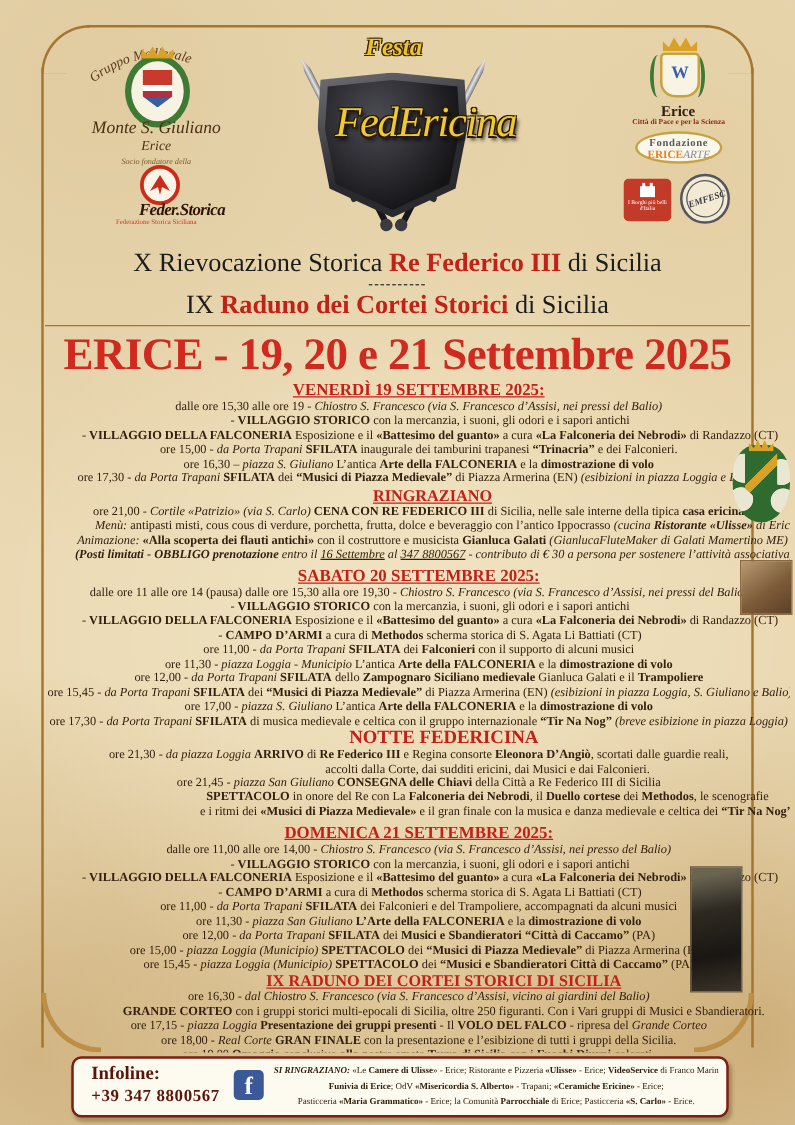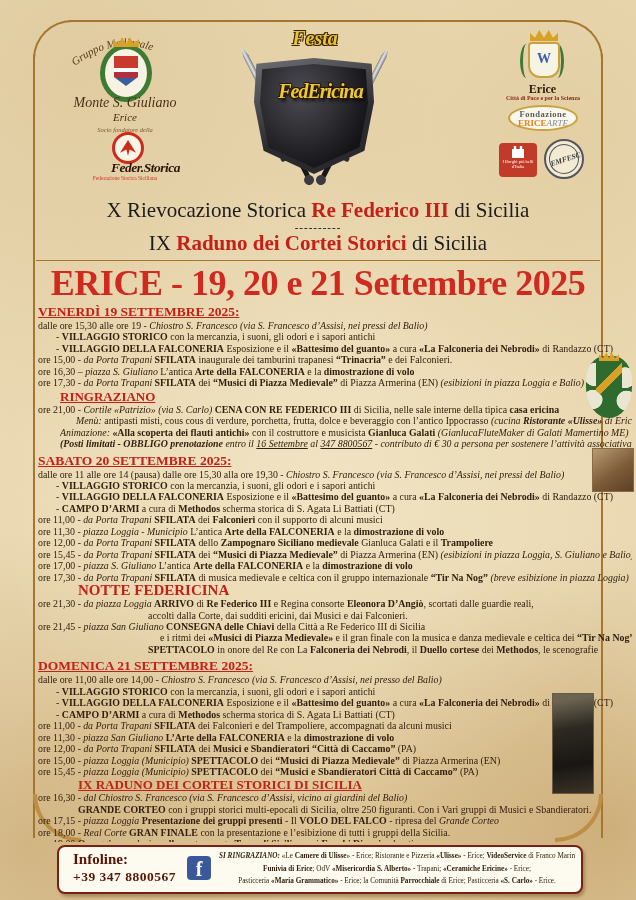--- a/index.html
+++ b/index.html
@@ -42,21 +42,21 @@
   #festa{position:absolute;left:240px;top:27px;width:150px;text-align:center;font-size:20px;font-weight:bold;font-style:italic;color:#e8c433;text-shadow:1px 1px 0 #3c2403,-1px -1px 0 #3c2403,1px -1px 0 #3c2403,-1px 1px 0 #3c2403;}
   .sword{position:absolute;width:8px;height:170px;z-index:1;}
   .sword .blade{position:absolute;left:1px;top:0;width:6px;height:118px;background:linear-gradient(90deg,#7c7c80,#e4e4e6 45%,#707074);clip-path:polygon(50% 0,100% 9%,100% 100%,0 100%,0 9%);}
   .sword .guard{position:absolute;left:-12px;top:116px;width:32px;height:5px;background:#2c2c30;border-radius:2px;}
   .sword .grip{position:absolute;left:1.5px;top:121px;width:5px;height:24px;background:#17171a;}
   .sword .pommel{position:absolute;left:-1px;top:144px;width:10px;height:10px;border-radius:50%;background:#3a3a40;}
   #sword-l{left:276px;top:38px;transform:rotate(-27deg);}
   #sword-r{left:346px;top:38px;transform:rotate(27deg);}
   #shield{position:absolute;left:254px;top:58px;width:120px;height:116px;z-index:2;background:linear-gradient(160deg,#6e6e74,#2a2a2e 60%);clip-path:polygon(50% 100%,8% 80%,0 38%,2% 5%,50% 0,98% 5%,100% 38%,92% 80%);}
   #shield .core{position:absolute;left:6px;top:6px;right:6px;bottom:6px;background:radial-gradient(ellipse at 38% 28%,#4b4b52,#141417 75%);clip-path:polygon(50% 100%,8% 80%,0 38%,2% 5%,50% 0,98% 5%,100% 38%,92% 80%);}
-  #fedeericina{position:absolute;left:228px;top:80px;width:185px;text-align:center;z-index:3;font-size:20px;font-weight:bold;font-style:italic;letter-spacing:-1px;color:#ecca36;text-shadow:1px 1px 0 #2a1800,-1px -1px 0 #2a1800,1px -1px 0 #2a1800,-1px 1px 0 #2a1800,2px 3px 3px rgba(0,0,0,.8);}
+  #fedeericina{position:absolute;left:228px;top:80px;width:185px;text-align:right;z-index:3;font-size:34px;font-weight:normal;font-style:italic;letter-spacing:-1px;color:#ecca36;text-shadow:1px 1px 0 #2a1800,-1px -1px 0 #2a1800,1px -1px 0 #2a1800,-1px 1px 0 #2a1800,2px 3px 3px rgba(0,0,0,.8);}
   
   .ecrest{position:absolute;left:520px;top:30px;width:44px;height:50px;}
   .ecrest .sh{position:absolute;left:8px;top:12px;width:28px;height:32px;background:#f8f4e4;border:2px solid #c9a23f;border-radius:4px 4px 12px 12px;color:#3a5fb0;font-weight:bold;font-size:14px;text-align:center;line-height:30px;}
   .ecrest .cr{position:absolute;left:10px;top:0;width:28px;height:11px;background:#d9a227;clip-path:polygon(0 100%,0 25%,18% 70%,33% 0,50% 70%,67% 0,82% 70%,100% 25%,100% 100%);}
   .ecrest .lf-l,.ecrest .lf-r{position:absolute;top:14px;width:10px;height:34px;border-left:3px solid #3e7a33;border-radius:50%;}
   .ecrest .lf-l{left:0;}
   .ecrest .lf-r{right:0;border-left:none;border-right:3px solid #3e7a33;}
   #erice-name{position:absolute;left:495px;top:82px;width:95px;text-align:center;font-weight:bold;font-size:12px;color:#33200e;}
   #erice-motto{position:absolute;left:488px;top:95px;width:110px;text-align:center;font-weight:bold;font-size:6px;color:#8a2a1a;}
   #fond-oval{position:absolute;left:508px;top:105px;width:70px;height:26px;border:2px solid #c9a23f;border-radius:50%;background:#faf7ec;text-align:center;line-height:1;padding-top:3px;box-sizing:border-box;}
@@ -72,21 +72,21 @@
 
   
   #title1{position:absolute;left:36px;top:198px;width:564px;text-align:center;font-size:21px;color:#1c1c1c;}
   #title-dashes{position:absolute;left:36px;top:221px;width:564px;text-align:center;font-size:11px;font-weight:bold;color:#222;letter-spacing:1px;}
   #title2{position:absolute;left:36px;top:231px;width:564px;text-align:center;font-size:21px;color:#1c1c1c;}
   .red-b{color:#c32017;font-weight:bold;}
   #title-rule{position:absolute;left:36px;top:260px;width:564px;border-top:1.5px solid #a5762f;}
   #big-title{position:absolute;left:10px;top:262px;width:616px;text-align:center;font-size:36px;font-weight:bold;color:#d02a20;letter-spacing:-.5px;}
 
   
-  #schedule{position:absolute;left:38px;top:304px;width:594px;height:538px;overflow:hidden;z-index:1;font-size:9.9px;line-height:11.45px;color:#34200f;}
+  #schedule{position:absolute;left:38px;top:304px;width:594px;height:538px;overflow:hidden;z-index:1;font-size:9.9px;line-height:11.45px;color:#34200f;text-align:center;}
   .day{margin-bottom:3px;}
   .day-header{font-size:13.5px;font-weight:bold;color:#c32017;text-decoration:underline;line-height:15px;margin-bottom:1px;}
   .subheader{font-size:13px;font-weight:bold;color:#c32017;line-height:15px;}
   .subheader.u{text-decoration:underline;}
   .line{white-space:nowrap;overflow:hidden;}
   .s-b{font-weight:bold;}
   .s-i{font-style:italic;}
   .s-u{text-decoration:underline;}
 
   
@@ -207,22 +207,22 @@
         <div class="line"><span>ore 11,00 - </span><span class="s-i">da Porta Trapani</span><span> </span><span class="s-b">SFILATA</span><span> dei </span><span class="s-b">Falconieri</span><span> con il supporto di alcuni musici</span></div>
         <div class="line"><span>ore 11,30 - </span><span class="s-i">piazza Loggia - Municipio</span><span> L’antica </span><span class="s-b">Arte della FALCONERIA</span><span> e la </span><span class="s-b">dimostrazione di volo</span></div>
         <div class="line"><span>ore 12,00 - </span><span class="s-i">da Porta Trapani</span><span> </span><span class="s-b">SFILATA</span><span> dello </span><span class="s-b">Zampognaro Siciliano medievale</span><span> Gianluca Galati e il </span><span class="s-b">Trampoliere</span></div>
         <div class="line"><span>ore 15,45 - </span><span class="s-i">da Porta Trapani</span><span> </span><span class="s-b">SFILATA</span><span> dei </span><span class="s-b">“Musici di Piazza Medievale”</span><span> di Piazza Armerina (EN) </span><span class="s-i">(esibizioni in piazza Loggia, S. Giuliano e Balio)</span></div>
         <div class="line"><span>ore 17,00 - </span><span class="s-i">piazza S. Giuliano</span><span> L’antica </span><span class="s-b">Arte della FALCONERIA</span><span> e la </span><span class="s-b">dimostrazione di volo</span></div>
         <div class="line"><span>ore 17,30 - </span><span class="s-i">da Porta Trapani</span><span> </span><span class="s-b">SFILATA</span><span> di musica medievale e celtica con il gruppo internazionale </span><span class="s-b">“Tir Na Nog”</span><span> </span><span class="s-i">(breve esibizione in piazza Loggia)</span></div>
         <div class="subheader" style="font-size: 15px; margin-left: 40px;">NOTTE FEDERICINA</div>
         <div class="line"><span>ore 21,30 - </span><span class="s-i">da piazza Loggia</span><span> </span><span class="s-b">ARRIVO</span><span> di </span><span class="s-b">Re Federico III</span><span> e Regina consorte </span><span class="s-b">Eleonora D’Angiò</span><span>, scortati dalle guardie reali,</span></div>
         <div class="line" style="margin-left: 110px;"><span>accolti dalla Corte, dai sudditi ericini, dai Musici e dai Falconieri.</span></div>
         <div class="line"><span>ore 21,45 - </span><span class="s-i">piazza San Giuliano</span><span> </span><span class="s-b">CONSEGNA delle Chiavi</span><span> della Città a Re Federico III di Sicilia</span></div>
+        <div class="line" style="margin-left: 110px;"><span class="s-b">SPETTACOLO</span><span> in onore del Re con La </span><span class="s-b">Falconeria dei Nebrodi</span><span>, il </span><span class="s-b">Duello cortese</span><span> dei </span><span class="s-b">Methodos</span><span>, le scenografie</span></div>
         <div class="line" style="margin-left: 122px;"><span>e i ritmi dei </span><span class="s-b">«Musici di Piazza Medievale»</span><span> e il gran finale con la musica e danza medievale e celtica dei </span><span class="s-b">“Tir Na Nog”</span></div>
-        <div class="line" style="margin-left: 110px;"><span class="s-b">SPETTACOLO</span><span> in onore del Re con La </span><span class="s-b">Falconeria dei Nebrodi</span><span>, il </span><span class="s-b">Duello cortese</span><span> dei </span><span class="s-b">Methodos</span><span>, le scenografie</span></div>
       </div>
       <div class="day">
         <div class="day-header">DOMENICA 21 SETTEMBRE 2025:</div>
         <div class="line"><span>dalle ore 11,00 alle ore 14,00 - </span><span class="s-i">Chiostro S. Francesco (via S. Francesco d’Assisi, nei presso del Balio)</span></div>
         <div class="line" style="margin-left: 18px;"><span>- </span><span class="s-b">VILLAGGIO STORICO</span><span> con la mercanzia, i suoni, gli odori e i sapori antichi</span></div>
         <div class="line" style="margin-left: 18px;"><span>- </span><span class="s-b">VILLAGGIO DELLA FALCONERIA</span><span> Esposizione e il </span><span class="s-b">«Battesimo del guanto»</span><span> a cura </span><span class="s-b">«La Falconeria dei Nebrodi»</span><span> di Randazzo (CT)</span></div>
         <div class="line" style="margin-left: 18px;"><span>- </span><span class="s-b">CAMPO D’ARMI</span><span> a cura di </span><span class="s-b">Methodos</span><span> scherma storica di S. Agata Li Battiati (CT)</span></div>
         <div class="line"><span>ore 11,00 - </span><span class="s-i">da Porta Trapani</span><span> </span><span class="s-b">SFILATA</span><span> dei Falconieri e del Trampoliere, accompagnati da alcuni musici</span></div>
         <div class="line"><span>ore 11,30 - </span><span class="s-i">piazza San Giuliano</span><span> </span><span class="s-b">L’Arte della FALCONERIA</span><span> e la </span><span class="s-b">dimostrazione di volo</span></div>
         <div class="line"><span>ore 12,00 - </span><span class="s-i">da Porta Trapani</span><span> </span><span class="s-b">SFILATA</span><span> dei </span><span class="s-b">Musici e Sbandieratori “Città di Caccamo”</span><span> (PA)</span></div>

